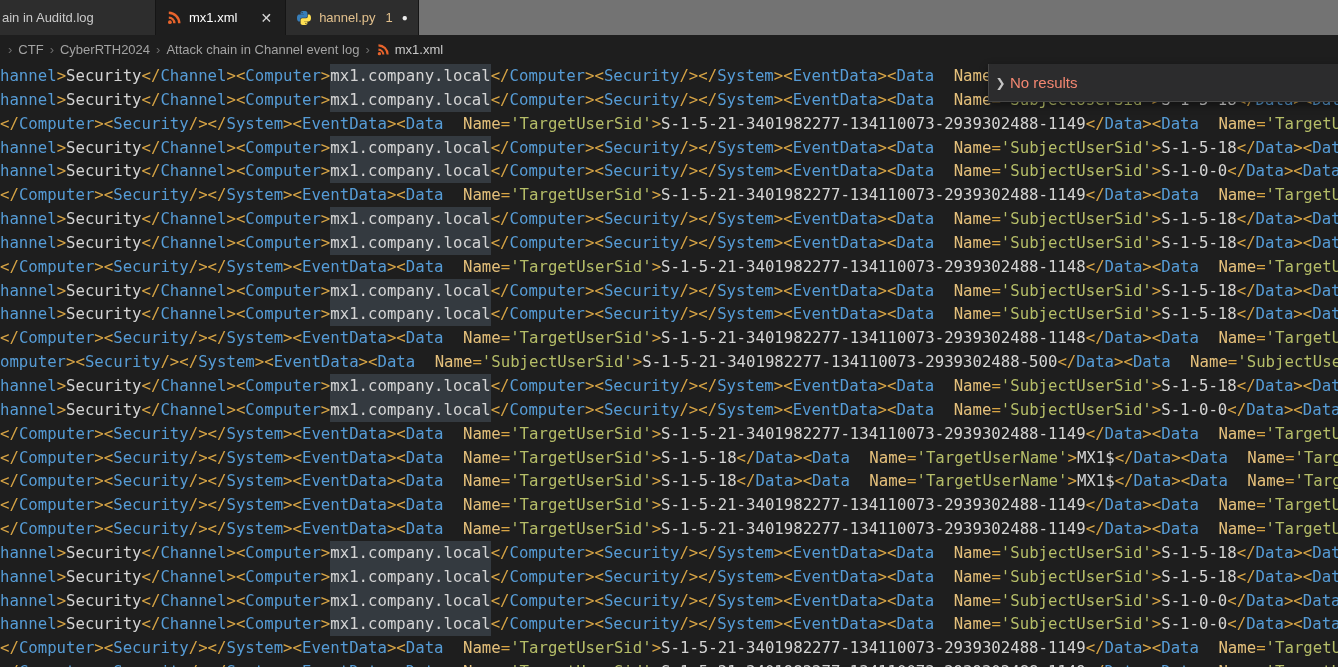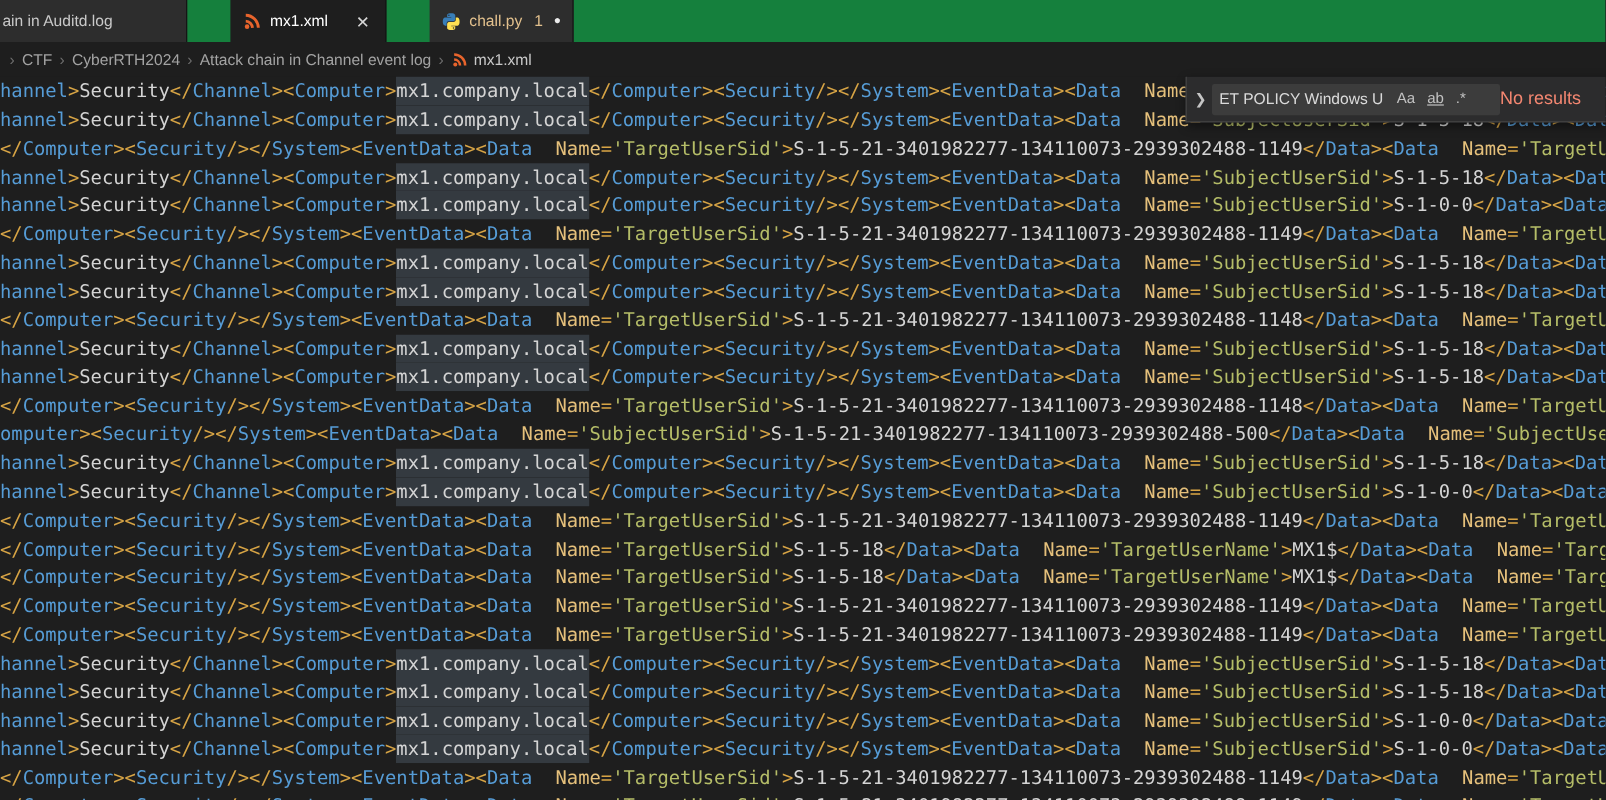--- a/index.html
+++ b/index.html
@@ -15,21 +15,21 @@
   }
   *{box-sizing:border-box;}
   html,body{margin:0;padding:0;}
   body{
     width:1338px;height:667px;overflow:hidden;position:relative;
     background:var(--editor-bg);
     font-family:"Liberation Sans",sans-serif;
   }
 
   
-  .tabbar{position:absolute;top:0;left:0;width:100%;height:35px;background:#15803d;display:flex;gap:36px;}
+  .tabbar{position:absolute;top:0;left:0;width:100%;height:35px;background:#737373;display:flex;}
   .tab{display:flex;align-items:center;height:35px;padding:0 10px;font-size:13px;
        border-right:1px solid #151515;cursor:pointer;flex:none;}
   .tab--inactive{background:#2d2d2d;color:#c9c9c9;}
   .tab--active{background:#1e1e1e;color:#ffffff;}
   .tab-first{width:156px;padding-left:2px;overflow:hidden;white-space:nowrap;}
   .file-icon{width:16px;height:16px;margin-right:7px;flex:none;display:inline-flex;align-items:center;justify-content:center;}
   .tab-close{margin-left:20px;color:#d6d6d6;font-size:14px;line-height:1;padding:1px 3px;border-radius:3px;}
   .tab-badge{margin-left:10px;color:var(--modified-tab);}
   .tab-dot{margin-left:9px;color:#ececec;font-size:10px;line-height:1;}
   .tab--modified .tab-label{color:var(--modified-tab);}
@@ -90,21 +90,21 @@
     <span class="tab-close">✕</span>
   </div>
 
   <div class="tab tab--inactive tab--modified">
     <span class="file-icon">
       <svg viewBox="0 0 32 32" width="16" height="16">
         <path fill="#387eb8" d="M15.9 2c-7.1 0-6.65 3.08-6.65 3.08l.01 3.19h6.77v.96H6.57S2 8.72 2 15.9c0 7.17 3.98 6.92 3.98 6.92h2.38v-3.33s-.13-3.98 3.92-3.98h6.72s3.8.06 3.8-3.67V5.75S23.37 2 15.9 2zm-3.73 2.15a1.22 1.22 0 1 1 0 2.44 1.22 1.22 0 0 1 0-2.44z"></path>
         <path fill="#ffe052" d="M16.1 30c7.1 0 6.65-3.08 6.65-3.08l-.01-3.19h-6.77v-.96h9.46S30 23.28 30 16.1c0-7.17-3.98-6.92-3.98-6.92h-2.38v3.33s.13 3.98-3.92 3.98H13s-3.8-.06-3.8 3.67v6.09S8.63 30 16.1 30zm3.73-2.15a1.22 1.22 0 1 1 0-2.44 1.22 1.22 0 0 1 0 2.44z"></path>
       </svg>
     </span>
-    <span class="tab-label">chall.py</span>
+    <span class="tab-label">hannel.py</span>
     <span class="tab-badge">1</span>
     <span class="tab-dot">●</span>
   </div>
 </div>
 
 <div class="breadcrumb">
   <span class="crumb-sep">›</span>
   <span class="crumb">CTF</span>
   <span class="crumb-sep">›</span>
   <span class="crumb">CyberRTH2024</span>
@@ -151,20 +151,14 @@
       <div class="line"><span class="tk-t">hannel</span><span class="tk-p">&gt;</span><span class="tk-x">Security</span><span class="tk-p">&lt;/</span><span class="tk-t">Channel</span><span class="tk-p">&gt;&lt;</span><span class="tk-t">Computer</span><span class="tk-p">&gt;</span><span class="tk-h">mx1.company.local</span><span class="tk-p">&lt;/</span><span class="tk-t">Computer</span><span class="tk-p">&gt;&lt;</span><span class="tk-t">Security</span><span class="tk-p">/&gt;&lt;/</span><span class="tk-t">System</span><span class="tk-p">&gt;&lt;</span><span class="tk-t">EventData</span><span class="tk-p">&gt;&lt;</span><span class="tk-t">Data</span><span class="tk-x"> </span><span class="tk-a">Name</span><span class="tk-p">=</span><span class="tk-v">'SubjectUserSid'</span><span class="tk-p">&gt;</span><span class="tk-x">S-1-5-18</span><span class="tk-p">&lt;/</span><span class="tk-t">Data</span><span class="tk-p">&gt;&lt;</span><span class="tk-t">Data</span></div>
       <div class="line"><span class="tk-t">hannel</span><span class="tk-p">&gt;</span><span class="tk-x">Security</span><span class="tk-p">&lt;/</span><span class="tk-t">Channel</span><span class="tk-p">&gt;&lt;</span><span class="tk-t">Computer</span><span class="tk-p">&gt;</span><span class="tk-h">mx1.company.local</span><span class="tk-p">&lt;/</span><span class="tk-t">Computer</span><span class="tk-p">&gt;&lt;</span><span class="tk-t">Security</span><span class="tk-p">/&gt;&lt;/</span><span class="tk-t">System</span><span class="tk-p">&gt;&lt;</span><span class="tk-t">EventData</span><span class="tk-p">&gt;&lt;</span><span class="tk-t">Data</span><span class="tk-x"> </span><span class="tk-a">Name</span><span class="tk-p">=</span><span class="tk-v">'SubjectUserSid'</span><span class="tk-p">&gt;</span><span class="tk-x">S-1-0-0</span><span class="tk-p">&lt;/</span><span class="tk-t">Data</span><span class="tk-p">&gt;&lt;</span><span class="tk-t">Data</span><span class="tk-x"> </span></div>
       <div class="line"><span class="tk-t">hannel</span><span class="tk-p">&gt;</span><span class="tk-x">Security</span><span class="tk-p">&lt;/</span><span class="tk-t">Channel</span><span class="tk-p">&gt;&lt;</span><span class="tk-t">Computer</span><span class="tk-p">&gt;</span><span class="tk-h">mx1.company.local</span><span class="tk-p">&lt;/</span><span class="tk-t">Computer</span><span class="tk-p">&gt;&lt;</span><span class="tk-t">Security</span><span class="tk-p">/&gt;&lt;/</span><span class="tk-t">System</span><span class="tk-p">&gt;&lt;</span><span class="tk-t">EventData</span><span class="tk-p">&gt;&lt;</span><span class="tk-t">Data</span><span class="tk-x"> </span><span class="tk-a">Name</span><span class="tk-p">=</span><span class="tk-v">'SubjectUserSid'</span><span class="tk-p">&gt;</span><span class="tk-x">S-1-0-0</span><span class="tk-p">&lt;/</span><span class="tk-t">Data</span><span class="tk-p">&gt;&lt;</span><span class="tk-t">Data</span><span class="tk-x"> </span></div>
       <div class="line"><span class="tk-p">&lt;/</span><span class="tk-t">Computer</span><span class="tk-p">&gt;&lt;</span><span class="tk-t">Security</span><span class="tk-p">/&gt;&lt;/</span><span class="tk-t">System</span><span class="tk-p">&gt;&lt;</span><span class="tk-t">EventData</span><span class="tk-p">&gt;&lt;</span><span class="tk-t">Data</span><span class="tk-x"> </span><span class="tk-a">Name</span><span class="tk-p">=</span><span class="tk-v">'TargetUserSid'</span><span class="tk-p">&gt;</span><span class="tk-x">S-1-5-21-3401982277-134110073-2939302488-1149</span><span class="tk-p">&lt;/</span><span class="tk-t">Data</span><span class="tk-p">&gt;&lt;</span><span class="tk-t">Data</span><span class="tk-x"> </span><span class="tk-a">Name</span><span class="tk-p">=</span><span class="tk-v">'TargetUserName'</span></div>
       <div class="line"><span class="tk-p">&lt;/</span><span class="tk-t">Computer</span><span class="tk-p">&gt;&lt;</span><span class="tk-t">Security</span><span class="tk-p">/&gt;&lt;/</span><span class="tk-t">System</span><span class="tk-p">&gt;&lt;</span><span class="tk-t">EventData</span><span class="tk-p">&gt;&lt;</span><span class="tk-t">Data</span><span class="tk-x"> </span><span class="tk-a">Name</span><span class="tk-p">=</span><span class="tk-v">'TargetUserSid'</span><span class="tk-p">&gt;</span><span class="tk-x">S-1-5-21-3401982277-134110073-2939302488-1149</span><span class="tk-p">&lt;/</span><span class="tk-t">Data</span><span class="tk-p">&gt;&lt;</span><span class="tk-t">Data</span><span class="tk-x"> </span><span class="tk-a">Name</span><span class="tk-p">=</span><span class="tk-v">'TargetUserName'</span></div>
     </div>
 </div>
 
 <div class="find-widget">
   <span class="find-chevron">❯</span>
-  <span class="find-input">
-    <input type="text" value="ET POLICY Windows U" style="">
-    <span class="find-opt">Aa</span>
-    <span class="find-opt find-opt--word">ab</span>
-    <span class="find-opt">.*</span>
-  </span>
   <span class="find-status">No results</span>
 </div>
 
 </body></html>

